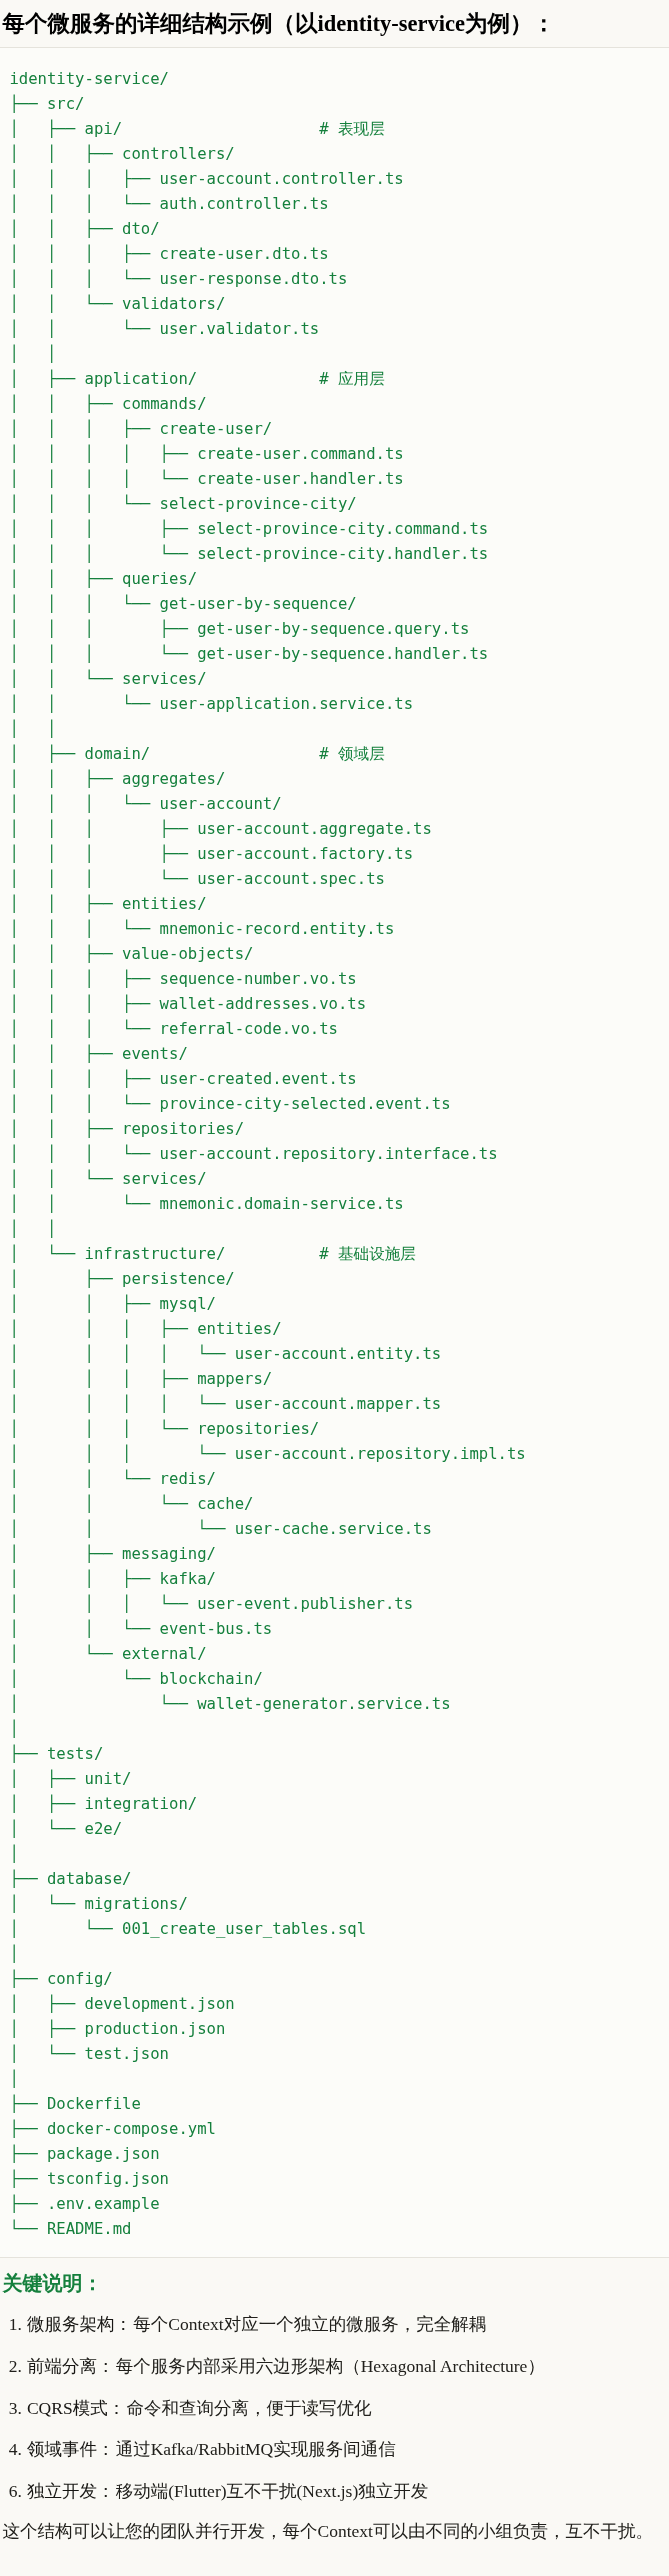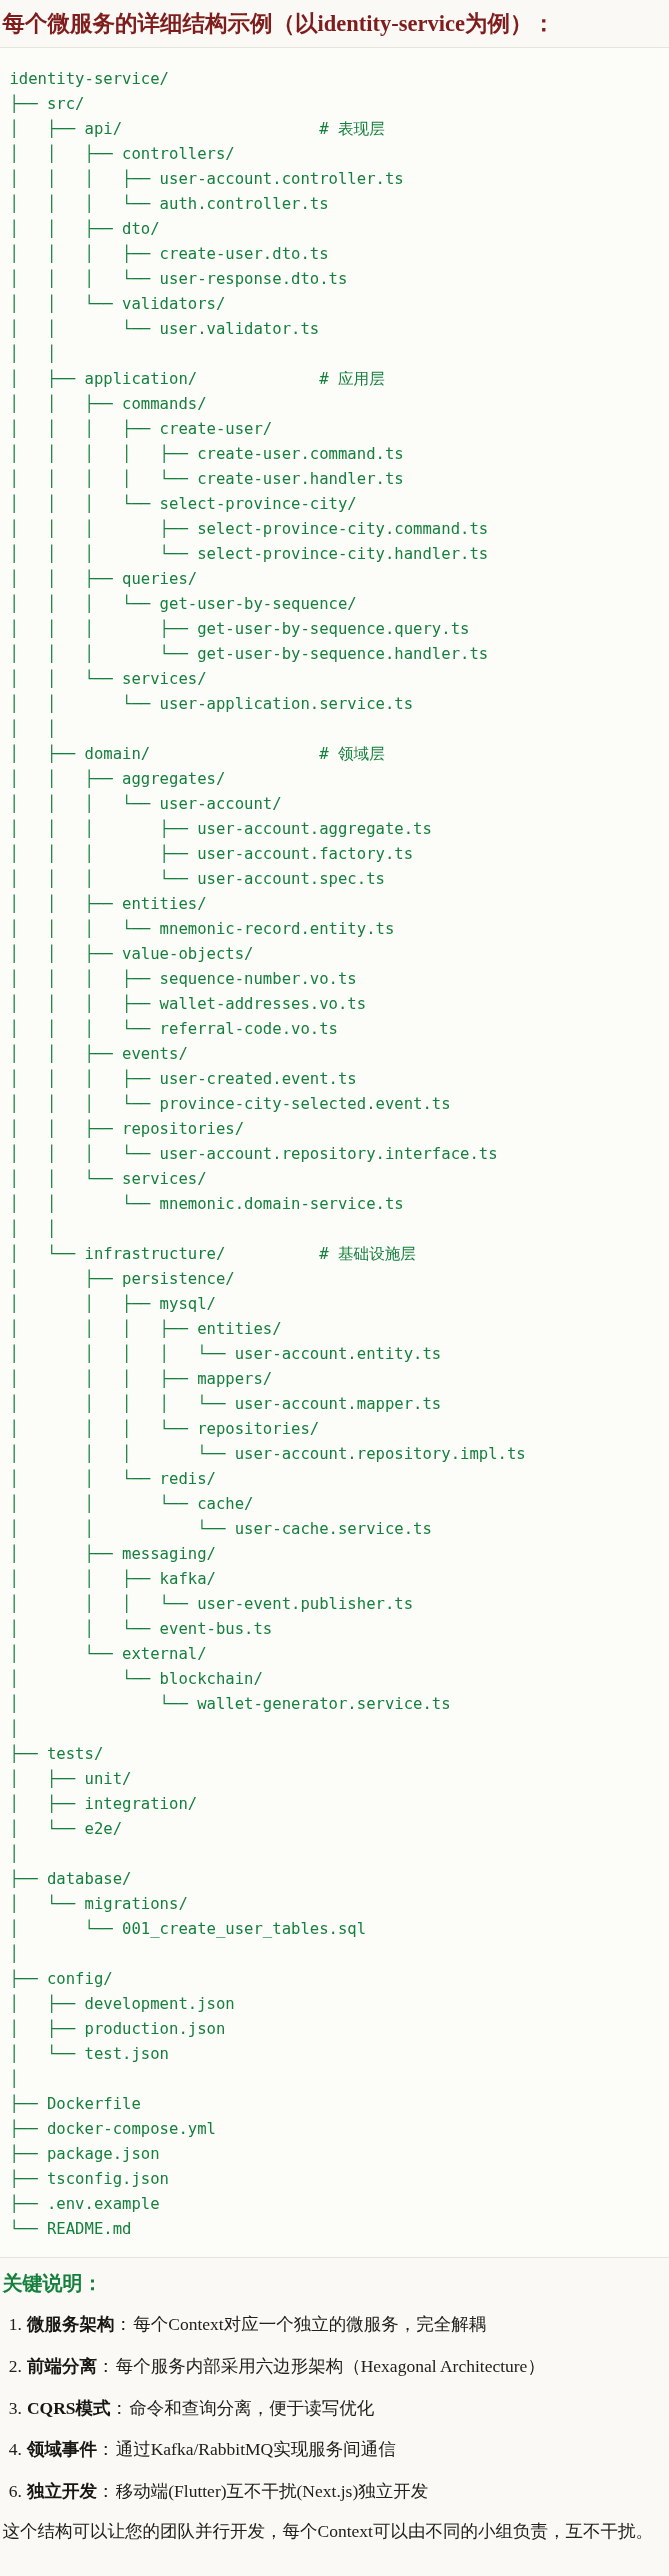--- a/index.html
+++ b/index.html
@@ -8,21 +8,21 @@
     width: 669px;
     color: #1F1E1A;
     font-family: "Liberation Serif", serif;
   }
   .page { padding: 8.8px 2.5px 10px 2.5px; }
 
   .doc-title {
     font-size: 22.5px;
     font-weight: 700;
     line-height: 1.3;
-    color: #7f1d1d;
+    color: #000000;
     margin: 0 0 8.8px 0;
   }
 
   .code-block {
     margin: 0 -2.5px;
     background: #FCFCF9;
     border-top: 0.6px solid #E5E3DC;
     border-bottom: 0.6px solid #E5E3DC;
     padding: 19px 7.5px 15px 9.4px;
     overflow: hidden;
@@ -44,21 +44,21 @@
   }
 
   .note {
     font-size: 17.5px;
     line-height: 26px;
     margin: 15.6px 0 0 6.3px;
     color: #21201C;
     white-space: nowrap;
   }
   .note .num { margin-right: 5px; }
-  .note .term { font-weight: 700; color: #171613; }
+  .note .term { font-weight: 400; color: #171613; }
   .note .sep { margin-right: 1.3px; }
 
   .footer-note {
     font-size: 17.5px;
     line-height: 26px;
     margin: 14.4px 0 0 0;
     color: #21201C;
     white-space: nowrap;
   }
 </style>

